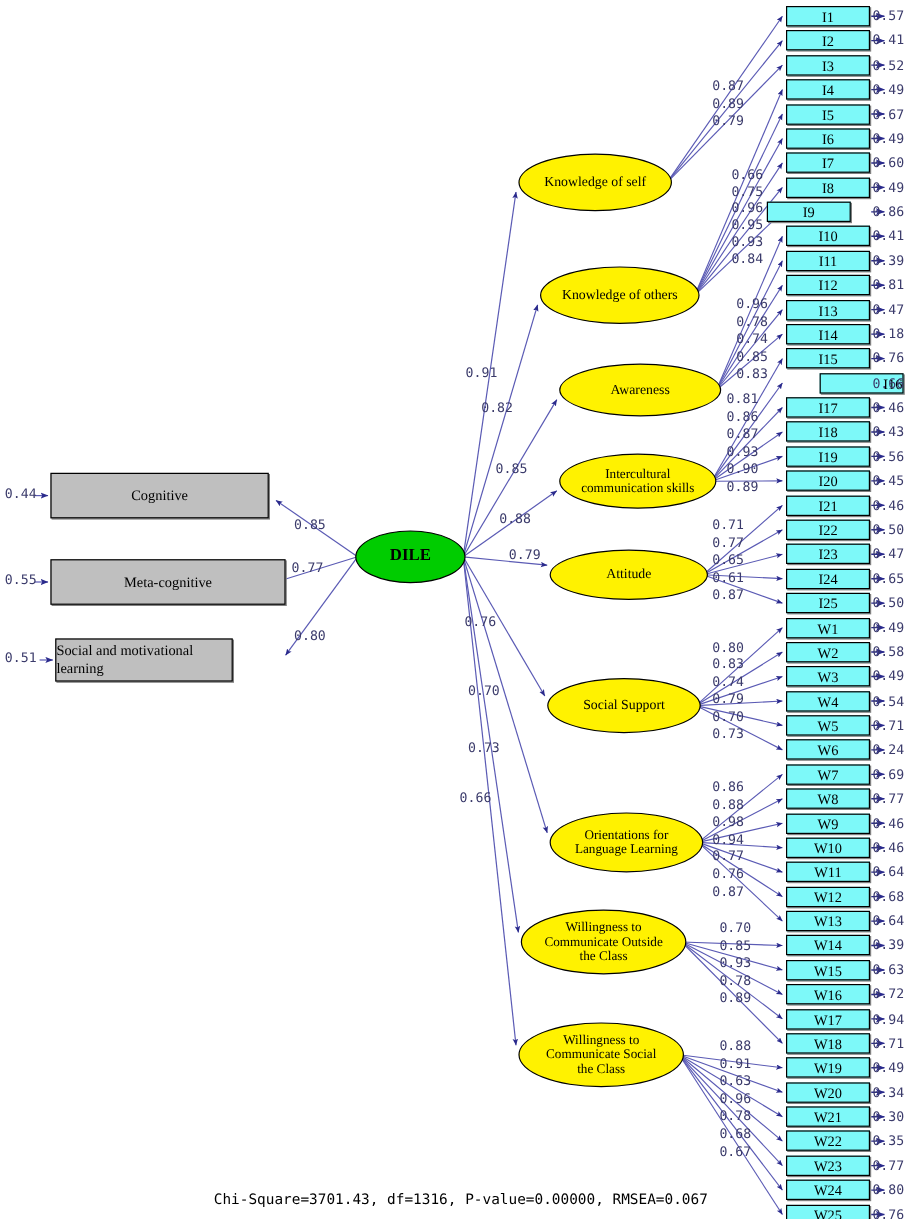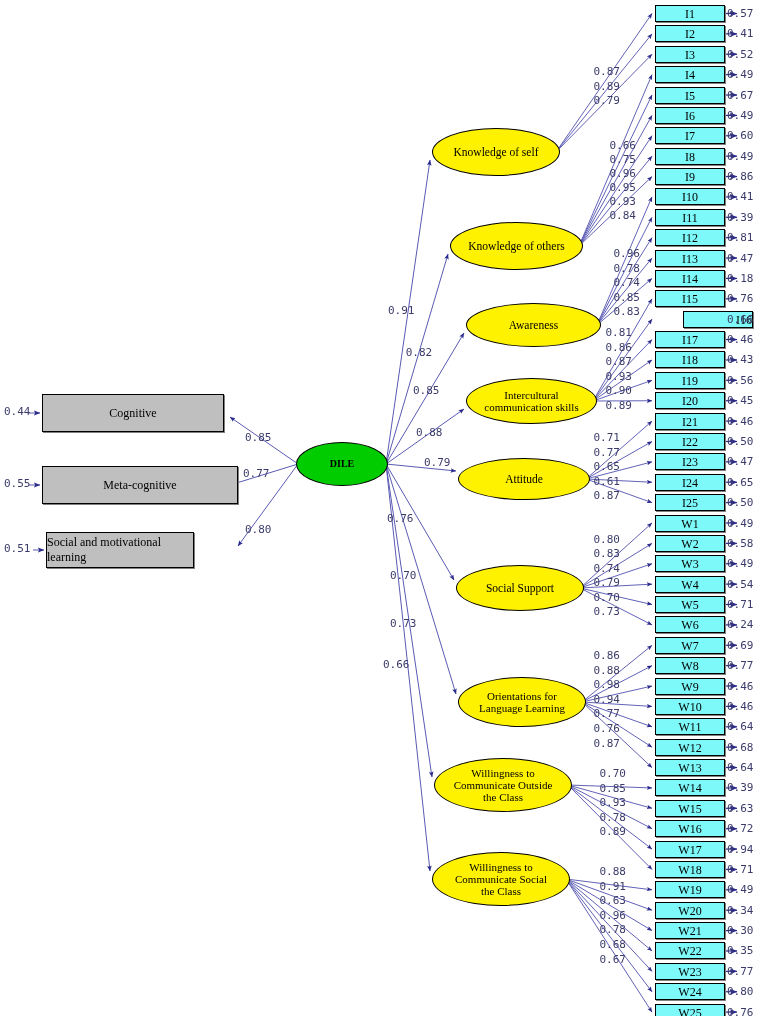--- a/index.html
+++ b/index.html
@@ -30,21 +30,21 @@
             color:#3b3b6b;text-align:left;line-height:12px;}
 
   
   .ellipse{position:absolute;border:1px solid #000;border-radius:50%;
            background:#FFF200;
            display:flex;align-items:center;justify-content:center;
            text-align:center;font-family:"Liberation Serif", serif;
            font-size:11.5px;color:#000;line-height:12px;
            box-sizing:border-box;}
   .ellipse.multi{font-size:11px;line-height:12px;text-align:center;}
-  #dile{background:#00CC00;font-size:10px;font-weight:bold;}
+  #dile{background:#00CC00;font-size:14px;font-weight:bold;}
 
   
   .gbox{position:absolute;background:#BFBFBF;border:1px solid #000;
         box-shadow:1px 1px 0 #808080;
         font-family:"Liberation Serif", serif;font-size:12px;
         color:#000;display:flex;align-items:center;justify-content:center;
         box-sizing:border-box;}
   .gresid{position:absolute;font-family:"DejaVu Sans Mono", monospace;
           font-size:11px;color:#3b3b6b;line-height:12px;text-align:left;}
 
@@ -257,21 +257,21 @@
         <div>
           <div>Willingness to</div>
           <div>Communicate Social</div>
           <div>the Class</div>
         </div>
       </div>
     </div>
 
   <div id="pathlbl-layer">
       <div class="path-lbl" style="left: 388px; top: 305px;">0.91</div>
-      <div class="path-lbl" style="left: 401px; top: 347px; text-align: center;">0.82</div>
+      <div class="path-lbl" style="left: 401px; top: 334px;">0.82</div>
       <div class="path-lbl" style="left: 413px; top: 385px;">0.85</div>
       <div class="path-lbl" style="left: 416px; top: 427px;">0.88</div>
       <div class="path-lbl" style="left: 424px; top: 457px;">0.79</div>
       <div class="path-lbl" style="left: 387px; top: 513px;">0.76</div>
       <div class="path-lbl" style="left: 390px; top: 570px;">0.70</div>
       <div class="path-lbl" style="left: 390px; top: 618px;">0.73</div>
       <div class="path-lbl" style="left: 383px; top: 659px;">0.66</div>
     </div>
 
   <div id="loadlbl-layer">
@@ -337,21 +337,21 @@
       <div class="ind-box" style="left: 655px; top: 66.14px;">I4</div>
       <div class="resid" style="top: 66.14px;">0.49</div>
       <div class="ind-box" style="left: 655px; top: 86.52px;">I5</div>
       <div class="resid" style="top: 86.52px;">0.67</div>
       <div class="ind-box" style="left: 655px; top: 106.9px;">I6</div>
       <div class="resid" style="top: 106.9px;">0.49</div>
       <div class="ind-box" style="left: 655px; top: 127.28px;">I7</div>
       <div class="resid" style="top: 127.28px;">0.60</div>
       <div class="ind-box" style="left: 655px; top: 147.66px;">I8</div>
       <div class="resid" style="top: 147.66px;">0.49</div>
-      <div class="ind-box" style="left: 655px; top: 168.04px;">I9</div>
+      <div class="ind-box" style="left: 639px; top: 168.04px;">I9</div>
       <div class="resid" style="top: 168.04px;">0.86</div>
       <div class="ind-box" style="left: 655px; top: 188.42px;">I10</div>
       <div class="resid" style="top: 188.42px;">0.41</div>
       <div class="ind-box" style="left: 655px; top: 208.8px;">I11</div>
       <div class="resid" style="top: 208.8px;">0.39</div>
       <div class="ind-box" style="left: 655px; top: 229.18px;">I12</div>
       <div class="resid" style="top: 229.18px;">0.81</div>
       <div class="ind-box" style="left: 655px; top: 249.56px;">I13</div>
       <div class="resid" style="top: 249.56px;">0.47</div>
       <div class="ind-box" style="left: 655px; top: 269.94px;">I14</div>
@@ -423,13 +423,14 @@
       <div class="ind-box" style="left: 655px; top: 942.48px;">W22</div>
       <div class="resid" style="top: 942.48px;">0.35</div>
       <div class="ind-box" style="left: 655px; top: 962.86px;">W23</div>
       <div class="resid" style="top: 962.86px;">0.77</div>
       <div class="ind-box" style="left: 655px; top: 983.24px;">W24</div>
       <div class="resid" style="top: 983.24px;">0.80</div>
       <div class="ind-box" style="left: 655px; top: 1003.62px;">W25</div>
       <div class="resid" style="top: 1003.62px;">0.76</div>
     </div>
 
+  <div id="fitline">Chi-Square=3701.43, df=1316, P-value=0.00000, RMSEA=0.067</div>
 </div>
 
 </body></html>

